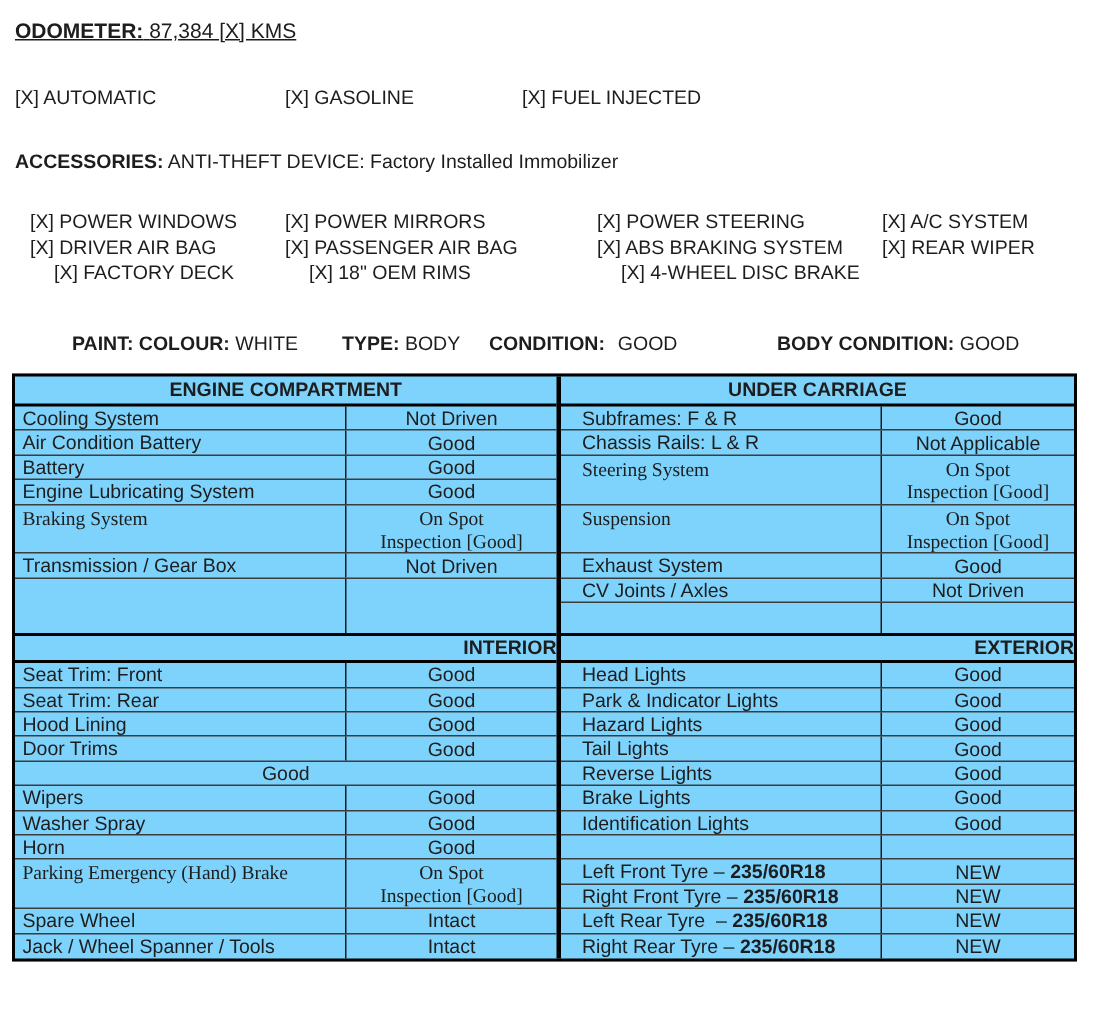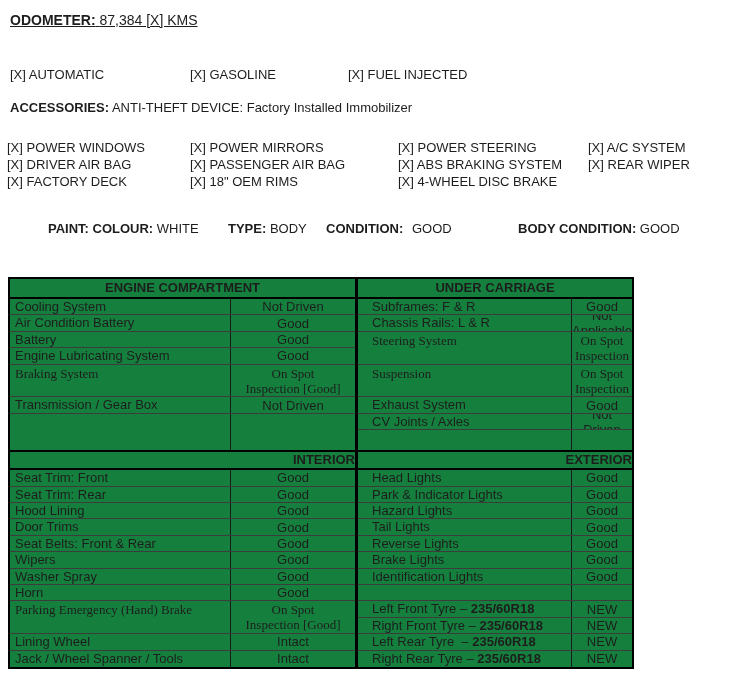--- a/index.html
+++ b/index.html
@@ -11,37 +11,37 @@
     font-family: "Liberation Sans", "DejaVu Sans", sans-serif;
     color: #1d1d1d;
     overflow: hidden;
     margin: 0 auto;
   }
   .abs { position: absolute; white-space: pre; }
   .b { font-weight: 700; }
 
   
   .odo   { top: 12px; left: 10px; font-size: 14px; text-decoration: underline; }
-  .fuel  { top: 57px; font-size: 13px; margin-top: 10px; }
+  .fuel  { top: 57px; font-size: 13px; }
   .f0 { left: 10px; } .f1 { left: 190px; } .f2 { left: 348px; }
   .accl  { top: 100px; left: 10px; font-size: 13px; }
   .acc-item { font-size: 13px; }
-  .ar0 { top: 140px; } .ar1 { top: 157px; } .ar2 { top: 174px; }
-  .ac0 { left: 7px; } .ac1 { left: 190px; } .ac2 { left: 398px; } .ac3 { left: 588px; }
+  .ar0 { top: 140px; } .ar1 { top: 157px; } .ar2 { top: 174px; margin-left: 16px; }
+  .ac0 { left: 20px; } .ac1 { left: 190px; } .ac2 { left: 398px; } .ac3 { left: 588px; }
   .paint { top: 221px; font-size: 13px; padding-left: 38px; }
   .p0 { left: 10px; } .p1 { left: 190px; } .p2 { left: 288px; } .p3 { left: 480px; }
   .p2 .pv { margin-left: 5px; }
 
   
   .inspection {
-    position: absolute; top: 277px; left: 8px;
-    width: 626px; height: 392px;
+    position: absolute; top: 249px; left: 8px;
+    width: 710px; height: 392px;
     border: 2px solid #000;
     display: flex;
-    background: #15803d;
+    background: #7dd3fc;
   }
   .half { display: flex; flex-direction: column; height: 100%; }
   .half.left  { width: 364px; border-right: 3px solid #000; }
   .half.right { flex: 1; }
 
   .sec-header {
     flex: 0 0 auto; height: 20px; line-height: 17px;
     text-align: center; font-weight: 700; font-size: 13px;
     border-bottom: 2px solid #000;
   }
@@ -165,21 +165,20 @@
             <span>Good</span>
           </div>
         </div>
       <div class="trow s">
           <div class="lbl"><span>Door Trims</span></div>
           <div class="val">
             <span>Good</span>
           </div>
         </div>
       <div class="trow s">
-          <div class="lbl"><span>Seat Belts: Front &amp; Rear</span></div>
           <div class="val">
             <span>Good</span>
           </div>
         </div>
       <div class="trow s">
           <div class="lbl"><span>Wipers</span></div>
           <div class="val">
             <span>Good</span>
           </div>
         </div>
@@ -196,21 +195,21 @@
           </div>
         </div>
       <div class="trow d">
           <div class="lbl"><span>Parking Emergency (Hand) Brake</span></div>
           <div class="val">
             <span>On Spot</span>
             <span>Inspection [Good]</span>
           </div>
         </div>
       <div class="trow s">
-          <div class="lbl"><span>Lining Wheel</span></div>
+          <div class="lbl"><span>Spare Wheel</span></div>
           <div class="val">
             <span>Intact</span>
           </div>
         </div>
       <div class="trow s last">
           <div class="lbl"><span>Jack / Wheel Spanner / Tools</span></div>
           <div class="val">
             <span>Intact</span>
           </div>
         </div>

